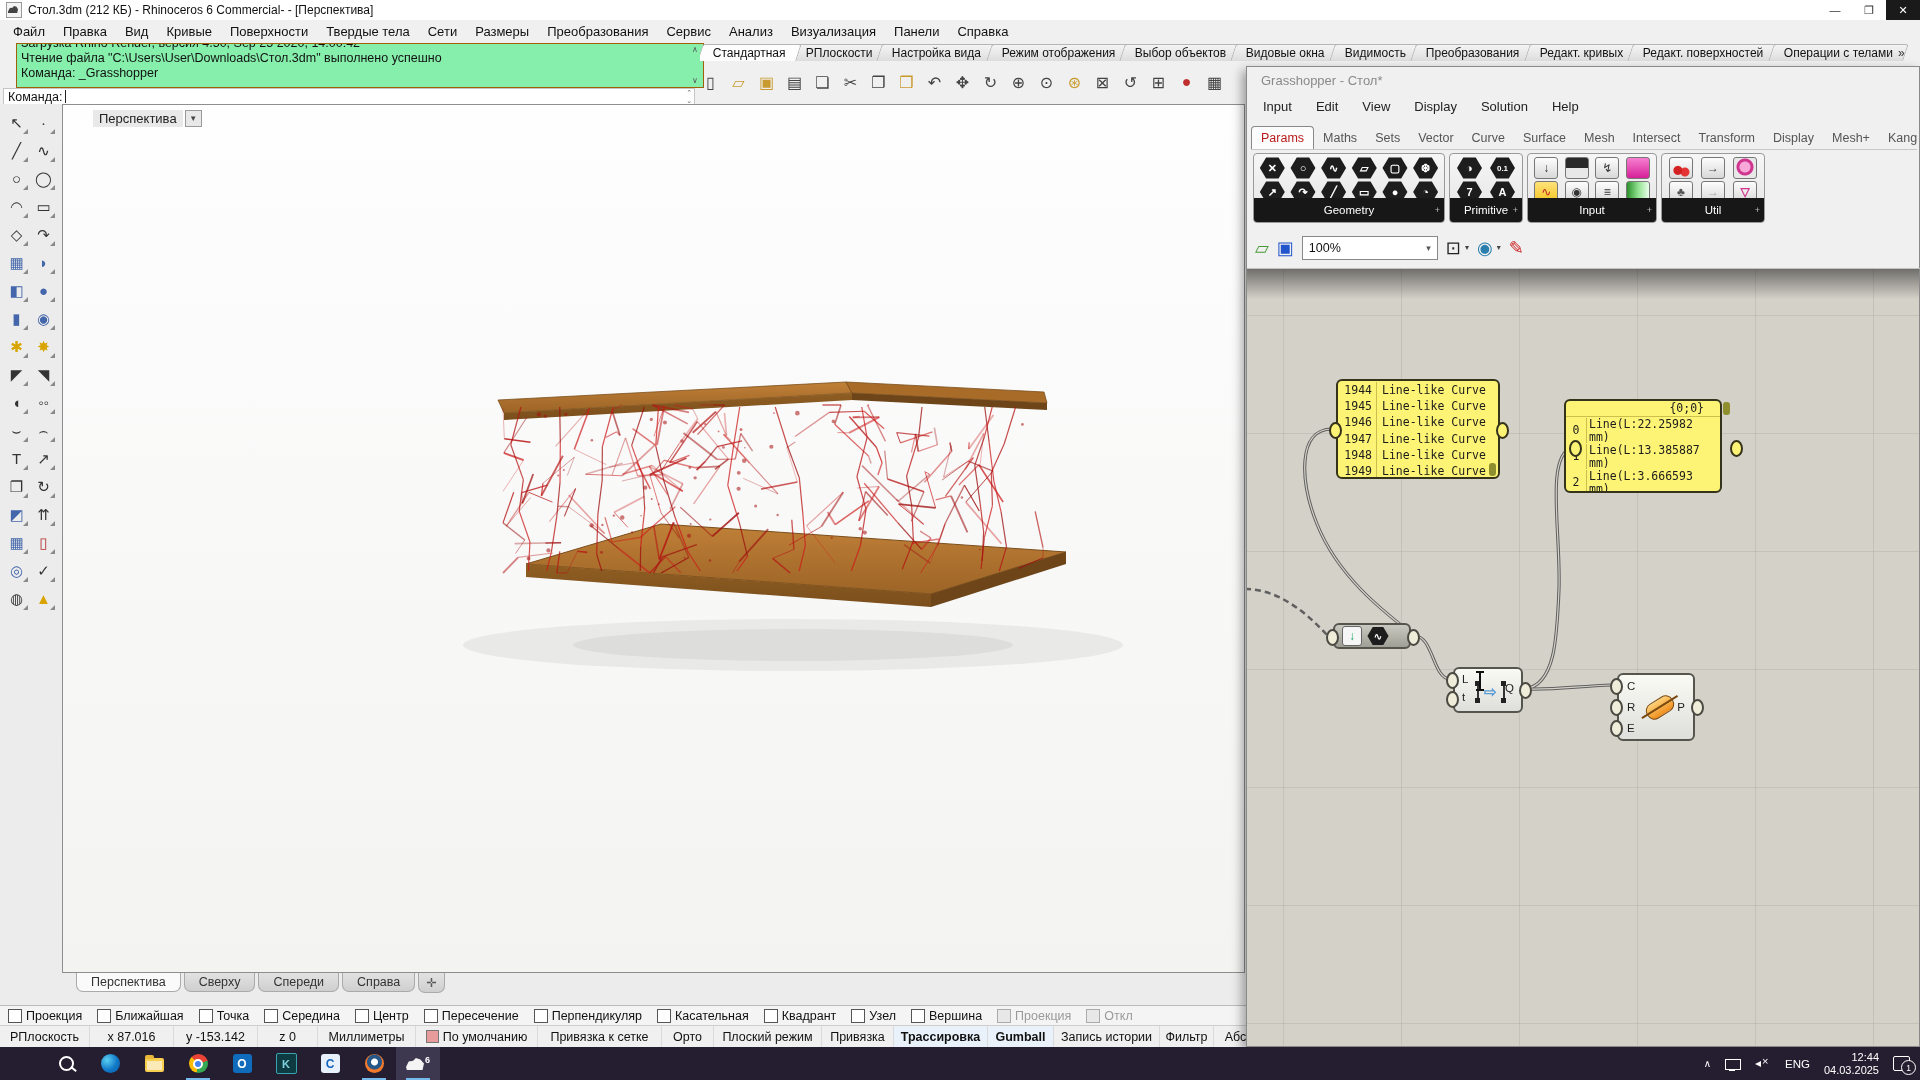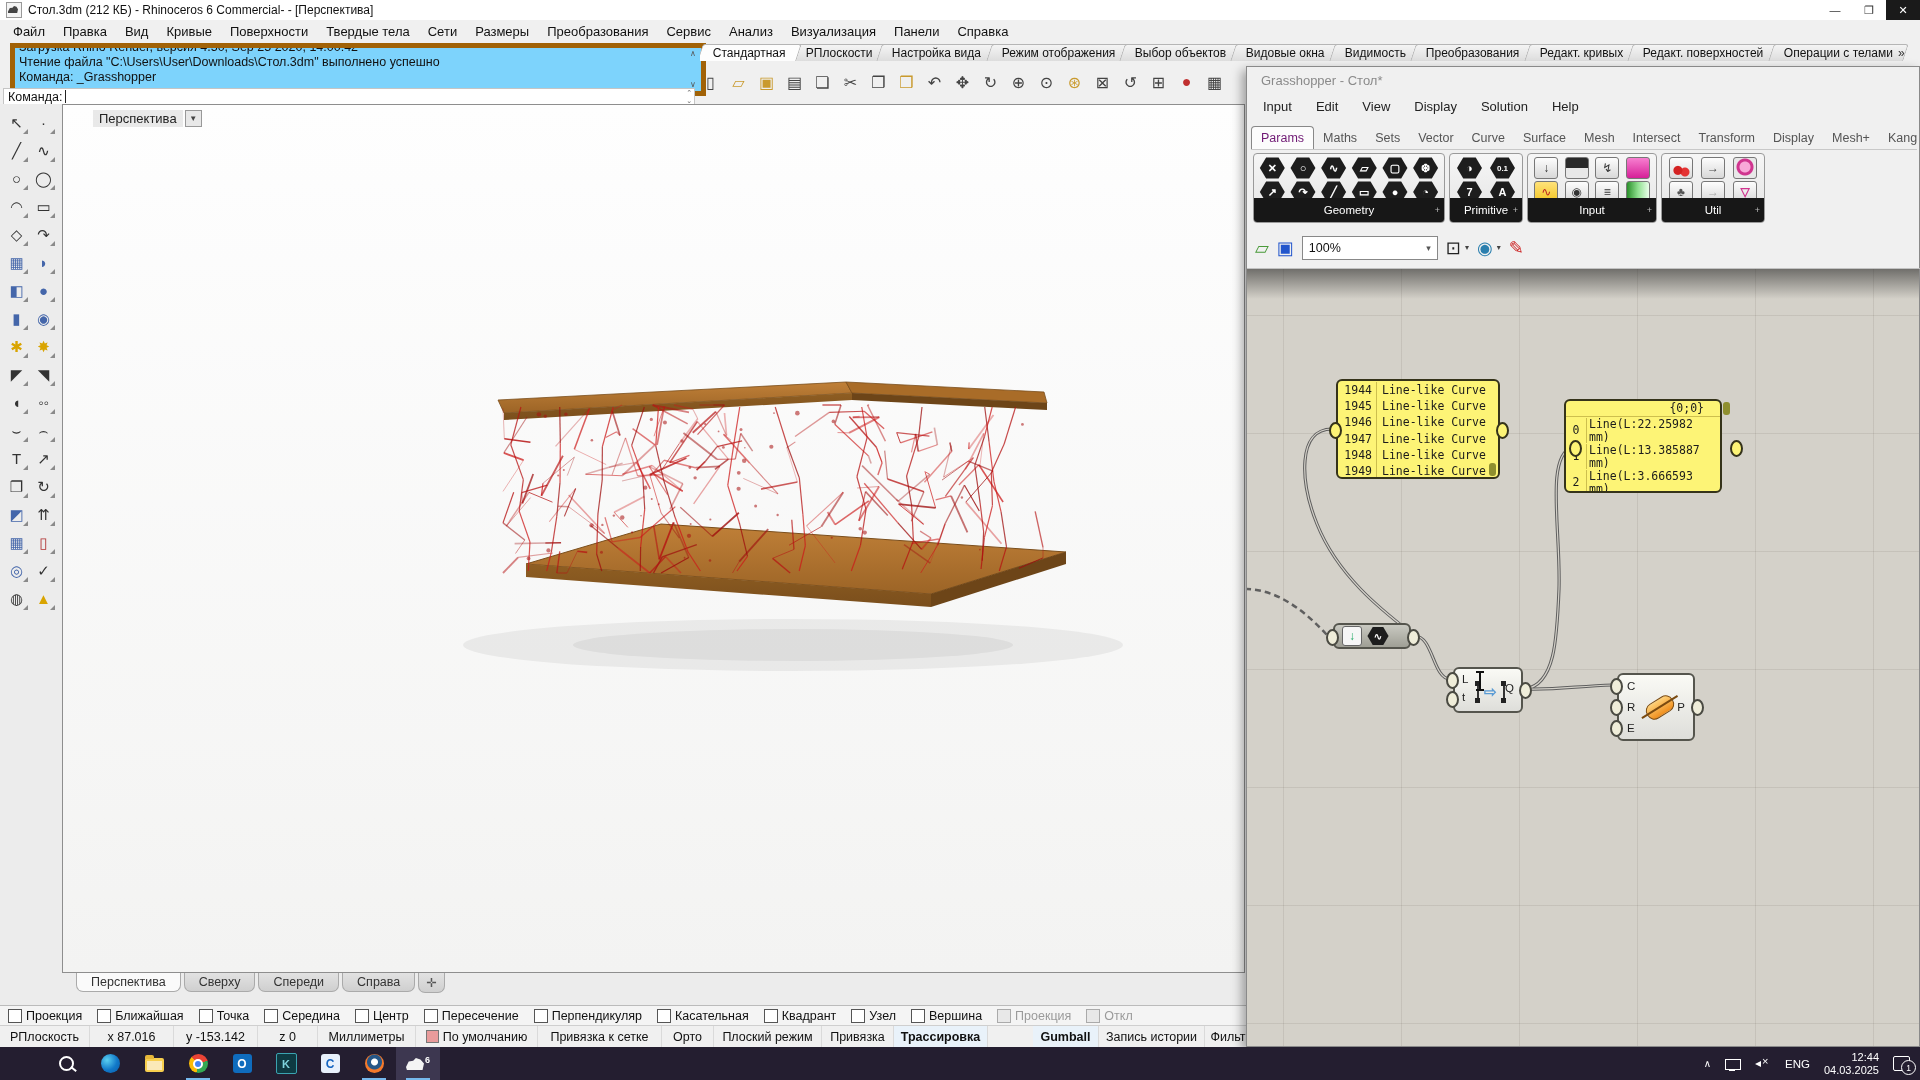--- a/index.html
+++ b/index.html
@@ -16,21 +16,21 @@
            clip-path:polygon(0 80%,18% 30%,45% 25%,60% 0,85% 10%,100% 45%,92% 100%,0 100%);}
   #wincontrols{margin-left:auto;display:flex;height:20px;}
   .wc{width:34px;height:20px;display:flex;align-items:center;justify-content:center;font-size:11px;color:#333;}
   .wc.close{background:#1a1a1a;color:#fff;}
   
   #menubar{left:0;top:20px;width:1920px;height:22px;background:#f0f0f0;display:flex;align-items:center;
            font-size:13px;padding-left:4px;}
   #menubar .mi{padding:2px 9px;}
   
   #cmdarea{left:0;top:42px;width:694px;height:62px;background:#f0f0f0;}
-  #cmdhist{position:absolute;left:10px;top:1px;width:686px;height:43px;background:#7dd3fc;border:5px solid #a16207;
+  #cmdhist{position:absolute;left:16px;top:1px;width:686px;height:43px;background:#86efac;border:1px solid #a16207;
            overflow:hidden;font-size:12.5px;line-height:15px;}
   #cmdhist .lines{margin-top:-8px;padding-left:4px;white-space:nowrap;}
   .scrA{position:absolute;right:2px;width:12px;height:10px;font-size:8px;color:#555;text-align:center;line-height:10px;}
   #cmdprompt{position:absolute;left:3px;top:46px;width:686px;height:17px;background:#fff;border:1px solid #c5c5c5;
              font-size:12.5px;line-height:16px;padding-left:4px;display:flex;}
   #cmdprompt .caret{width:1px;height:13px;background:#222;margin:1px 0 0 3px;}
   #promptspin{margin-left:auto;margin-right:2px;color:#666;font-size:7px;line-height:8px;text-align:center;}
   
   #rtabs{left:700px;top:44px;width:1220px;height:17px;display:flex;font-size:12px;overflow:hidden;}
   .rtab{padding:1px 12px;border:1px solid #b5b5b5;border-bottom:none;background:linear-gradient(#f4f4f4,#dddddd);
@@ -81,21 +81,21 @@
       box-shadow:-4px 4px 10px rgba(0,0,0,.35);box-sizing:border-box;}
   #ghtitle{position:absolute;left:0;top:0;width:100%;height:26px;font-size:13px;color:#8a8a8a;
            display:flex;align-items:center;padding-left:14px;box-sizing:border-box;}
   #ghmenu{position:absolute;left:4px;top:26px;width:100%;height:27px;display:flex;align-items:center;
           font-size:13px;color:#222;}
   #ghmenu .mi{padding:3px 12px;}
   #ghtabs{position:absolute;left:4px;top:55px;width:666px;height:28px;display:flex;align-items:flex-end;
           font-size:12.5px;color:#555;border-bottom:1px solid #c8c8c8;box-sizing:border-box;overflow:hidden;}
   .gtab{padding:4px 9px;white-space:nowrap;}
   .gtab.active{background:#fcfcfc;border:1px solid #888;border-bottom:1px solid #fcfcfc;border-radius:4px 4px 0 0;
-               color:#701a75;margin-bottom:-1px;}
+               color:#b91c1c;margin-bottom:-1px;}
   #ghpalette{position:absolute;left:0;top:84px;width:674px;height:76px;}
   .ggroup{position:absolute;top:2px;height:70px;border:1px solid #9a9a9a;border-radius:4px;
           background:linear-gradient(#f6f6f6,#e3e3e3);box-sizing:border-box;}
   .gicons{position:absolute;left:3px;top:2px;right:3px;bottom:18px;display:grid;grid-auto-flow:column;
           grid-template-rows:24px 24px;justify-content:space-around;align-items:center;}
   .gband{position:absolute;left:0;bottom:0;width:100%;height:24px;background:#171717;color:#fff;font-size:11.5px;
          display:flex;align-items:center;justify-content:center;border-radius:0 0 3px 3px;gap:6px;}
   .gband .plus{position:absolute;right:4px;font-size:9px;color:#bbb;}
   .hex{width:26px;height:22px;background:#1d1d1d;clip-path:polygon(26% 2%,74% 2%,98% 50%,74% 98%,26% 98%,2% 50%);
        color:#fff;display:flex;align-items:center;justify-content:center;font-size:11px;font-weight:bold;}
@@ -752,21 +752,21 @@
     </span>
     <span class="sfield" style="width: 108px;">
       <span>Плоский режим</span>
     </span>
     <span class="sfield" style="width: 72px;">
       <span>Привязка</span>
     </span>
     <span class="sfield bold" style="width: 94px;">
       <span>Трассировка</span>
     </span>
-    <span class="sfield bold" style="width: 66px; margin-left: 45px;">
+    <span class="sfield bold" style="width: 66px;">
       <span>Gumball</span>
     </span>
     <span class="sfield" style="width: 106px;">
       <span>Запись истории</span>
     </span>
     <span class="sfield" style="width: 54px;">
       <span>Фильтр</span>
     </span>
     <span class="sfield" style="width: 44px;">
       <span>Абс</span>

